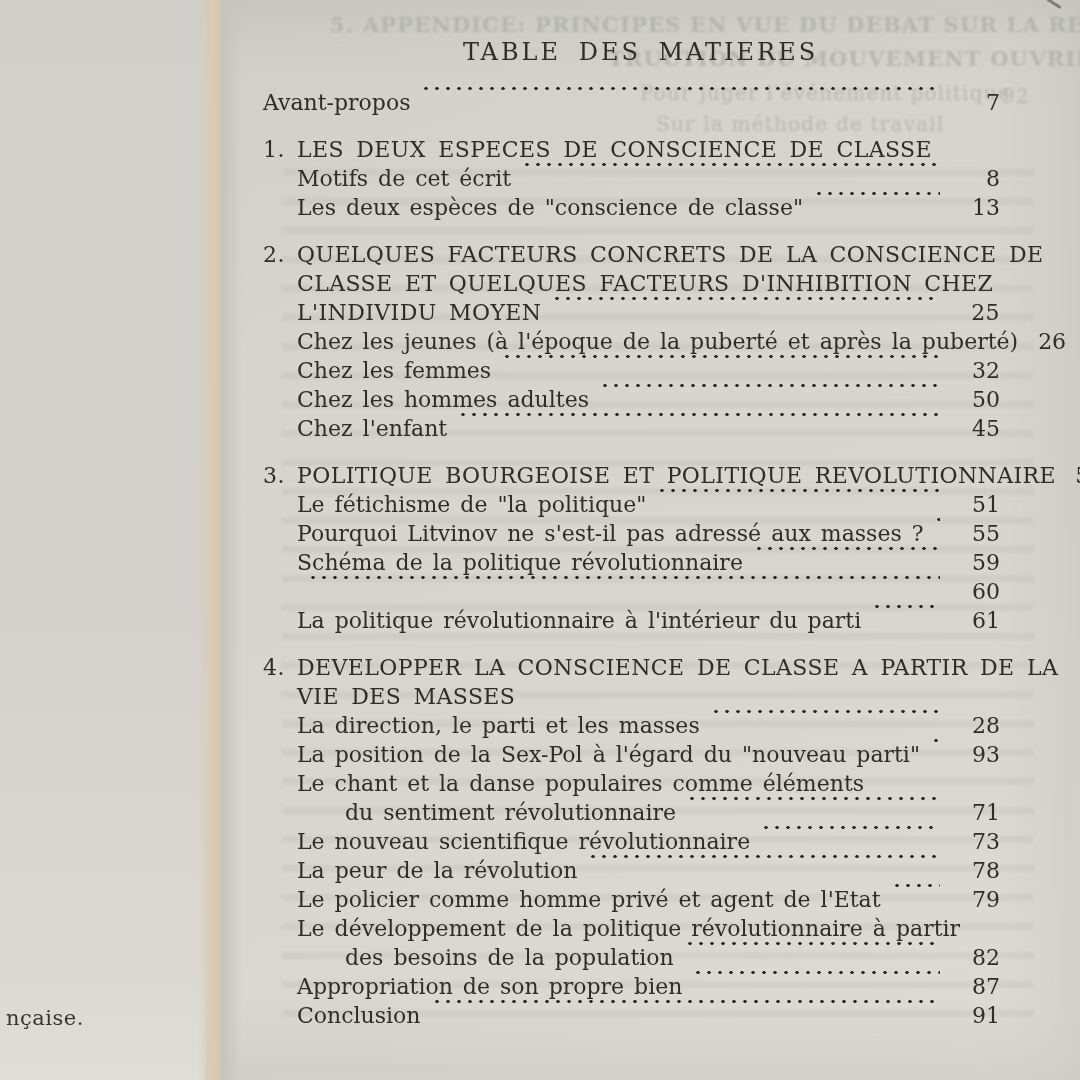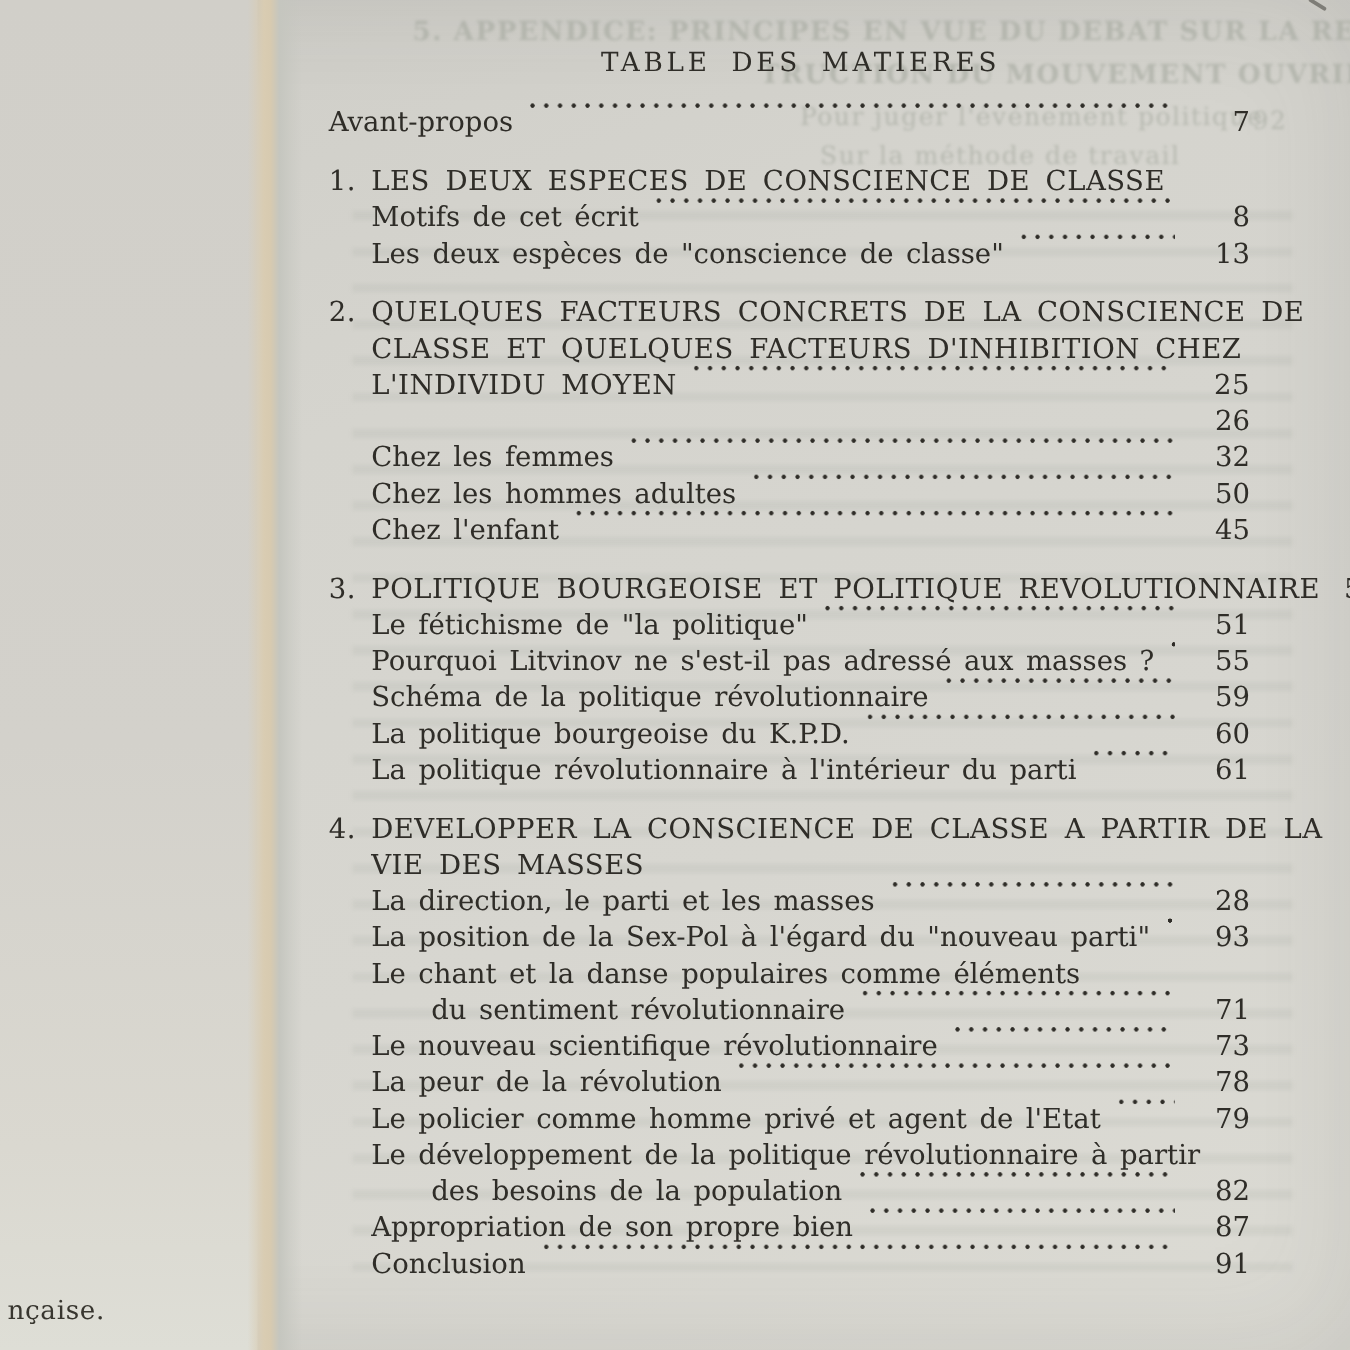--- a/index.html
+++ b/index.html
@@ -18,21 +18,20 @@
     position:absolute;left:198px;top:0;bottom:0;width:44px;
     background:linear-gradient(90deg,
       rgba(210,208,202,0) 0%,
       #d9ccb2 30%, #d7cab0 42%,
       #c5c6bf 58%, rgba(197,198,191,.55) 75%,
       rgba(214,213,207,0) 100%);
   }
   .left-fragment{
     position:absolute;left:6px;top:1006px;font-size:21px;color:#38362f;
     letter-spacing:.5px;
-    margin-top:30px;
   }
   
   .ghost{
     position:absolute;color:#a4a89e;opacity:.6;filter:blur(1.2px);
     font-weight:700;letter-spacing:1.2px;white-space:nowrap;
   }
   .g0{top:12px;left:330px;font-size:21px;}
   .g1{top:46px;left:608px;font-size:21px;}
   .g2{top:81px;left:640px;font-size:20px;font-weight:400;}
   .g3{top:112px;left:656px;font-size:20px;font-weight:400;}
@@ -47,21 +46,21 @@
   }
   .pen-mark{
     position:absolute;left:1046px;top:2px;width:16px;height:3px;
     background:#6b6a64;transform:rotate(32deg);border-radius:2px;opacity:.8;
   }
   
   .toc{
     position:absolute;left:263px;top:38px;width:737px;color:#2f2d28;
   }
   .toc-title{
-    text-align:center;font-size:21px;letter-spacing:3px;word-spacing:7px;
+    text-align:center;font-size:24px;letter-spacing:3px;word-spacing:7px;
     margin:0 0 20px 0;font-weight:400;text-indent:18px;white-space:nowrap;
   }
   .row{
     display:flex;align-items:flex-end;height:29px;font-size:22px;
     word-spacing:3px;white-space:nowrap;
   }
   .row .num{flex:none;width:34px;}
   .row .text{flex:none;}
   .row .spacer{flex:1 1 auto;}
   .row .leader{
@@ -128,20 +127,21 @@
           <span class="page"></span>
         </div>
         <div class="row headcont">
           <span class="num"></span>
           <span class="text">L'INDIVIDU MOYEN</span>
           <span class="leader"></span>
           <span class="page">25</span>
         </div>
         <div class="row item">
           <span class="num"></span>
+          <span class="text">Chez les jeunes (à l'époque de la puberté et après la puberté)</span>
           <span class="spacer"></span>
           <span class="page">26</span>
         </div>
         <div class="row item">
           <span class="num"></span>
           <span class="text">Chez les femmes</span>
           <span class="leader"></span>
           <span class="page">32</span>
         </div>
         <div class="row item">
@@ -175,21 +175,20 @@
           <span class="page">55</span>
         </div>
         <div class="row item">
           <span class="num"></span>
           <span class="text">Schéma de la politique révolutionnaire</span>
           <span class="leader"></span>
           <span class="page">59</span>
         </div>
         <div class="row item">
           <span class="num"></span>
-          <span class="text">La politique bourgeoise du K.P.D.</span>
           <span class="leader"></span>
           <span class="page">60</span>
         </div>
         <div class="row item">
           <span class="num"></span>
           <span class="text">La politique révolutionnaire à l'intérieur du parti</span>
           <span class="leader"></span>
           <span class="page">61</span>
         </div>
         <div class="row head">

